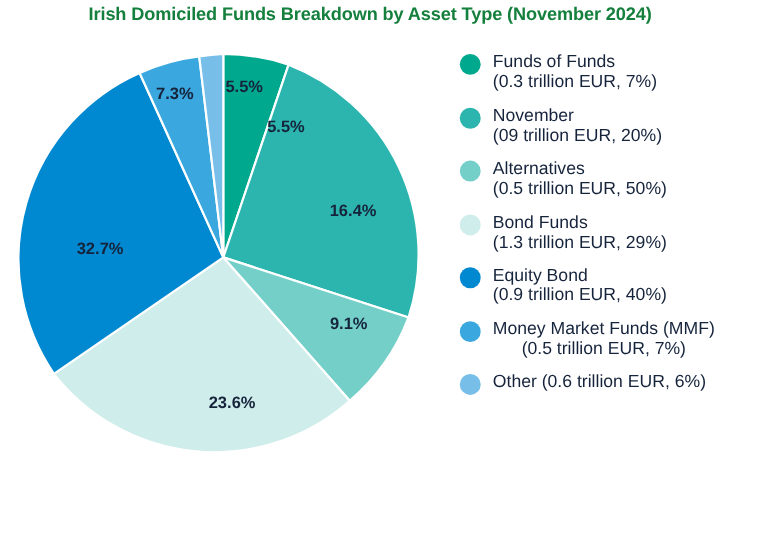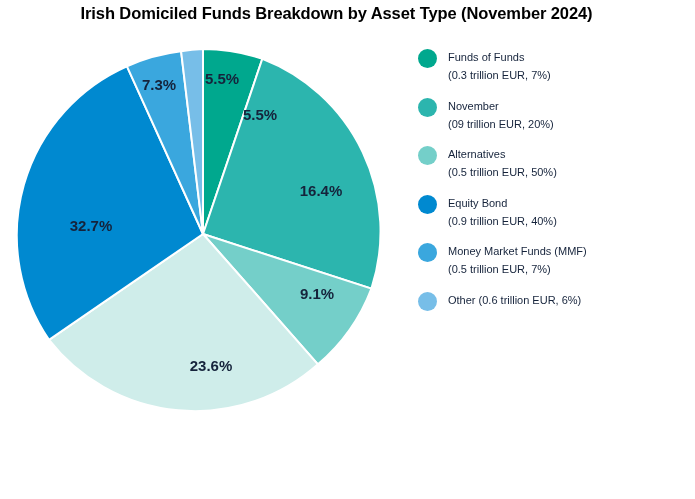--- a/index.html
+++ b/index.html
@@ -15,21 +15,21 @@
     overflow: hidden;
   }
   #chart-title {
     position: absolute;
     left: 0;
     top: 4px;
     width: 673px;
     text-align: center;
     font-size: 16.5px;
     font-weight: bold;
-    color: #000000;
+    color: #15803d;
     letter-spacing: -0.1px;
   }
   #pie-area {
     position: absolute;
     left: 8px;
     top: 34px;
     width: 390px;
     height: 420px;
   }
   #pie-svg {
@@ -56,26 +56,27 @@
   }
   .legend-swatch {
     width: 19px;
     height: 19px;
     border-radius: 50%;
     flex: 0 0 19px;
     margin-top: 1px;
   }
   .legend-text {
     margin-left: 11px;
-    font-size: 11px;
+    font-size: 16px;
     color: #15233b;
     line-height: 18px;
   }
   .legend-line2 {
     display: block;
+    text-align: center;
   }
 </style>
 </head>
 <body>
 
 <div id="chart-title">Irish Domiciled Funds Breakdown by Asset Type (November 2024)</div>
 
 <div id="pie-area">
   <svg id="pie-svg" width="390" height="420" viewBox="0 0 390 420">
     <g>
@@ -116,20 +117,27 @@
     </span>
   </div>
   <div class="legend-row">
     <span class="legend-swatch" style="background:#74CFC9"></span>
     <span class="legend-text">
       <span>Alternatives</span>
       <span class="legend-line2">(0.5 trillion EUR, 50%)</span>
     </span>
   </div>
   <div class="legend-row">
+    <span class="legend-swatch" style="background:#CFEDEA"></span>
+    <span class="legend-text">
+      <span>Bond Funds</span>
+      <span class="legend-line2">(1.3 trillion EUR, 29%)</span>
+    </span>
+  </div>
+  <div class="legend-row">
     <span class="legend-swatch" style="background:#0089D0"></span>
     <span class="legend-text">
       <span>Equity Bond</span>
       <span class="legend-line2">(0.9 trillion EUR, 40%)</span>
     </span>
   </div>
   <div class="legend-row">
     <span class="legend-swatch" style="background:#3AA7DE"></span>
     <span class="legend-text">
       <span>Money Market Funds (MMF)</span>

